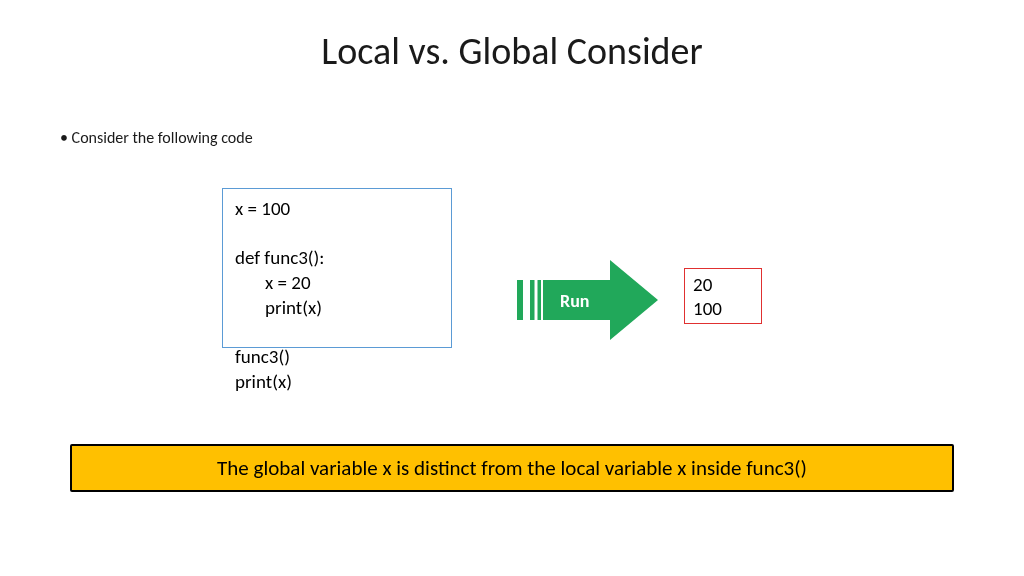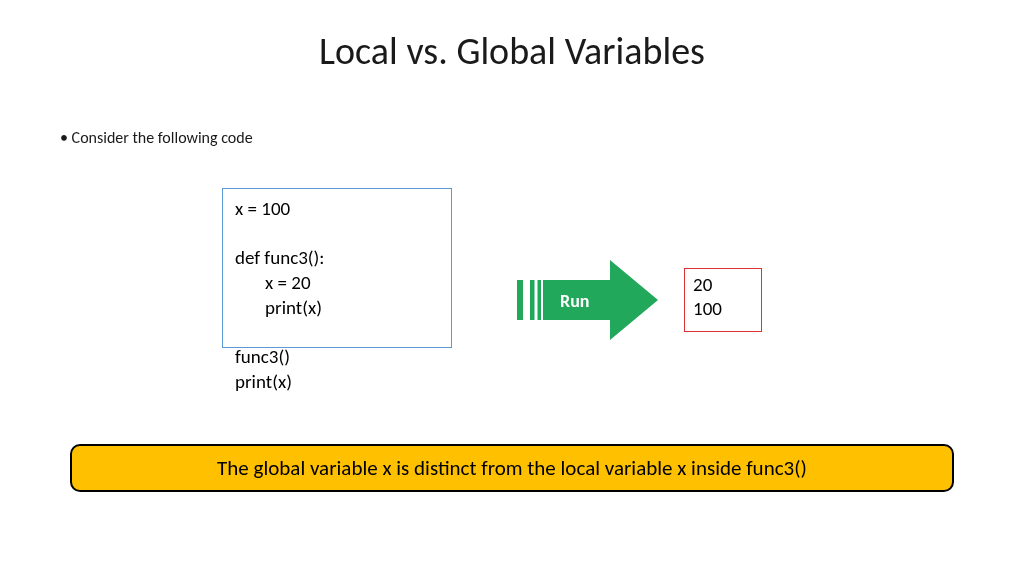--- a/index.html
+++ b/index.html
@@ -56,47 +56,47 @@
       top: 32px;
       color: #fff;
       font-weight: bold;
       font-size: 18px;
     }
     .output-box {
       position: absolute;
       left: 684px;
       top: 268px;
       width: 78px;
-      height: 64px;
+      height: 56px;
       border: 1px solid #e03030;
       padding: 4px 8px;
       font-size: 19px;
       line-height: 1.25;
       white-space: pre;
     }
     .callout {
       position: absolute;
       left: 70px;
       top: 444px;
       width: 884px;
       height: 48px;
       background: #ffc000;
       border: 2px solid #000;
-      border-radius: 10px;
+      border-radius: 2px;
       display: flex;
       align-items: center;
       justify-content: center;
       font-size: 21px;
       color: #000;
     }
   </style>
 </head>
 <body>
 
-<h1 class="title">Local vs. Global Variables</h1>
+<h1 class="title">Local vs. Global Consider</h1>
 
 <div class="bullet-line">Consider the following code</div>
 
 <div class="code-box">x = 100
 
 def func3():
        x = 20
        print(x)
 
 func3()

